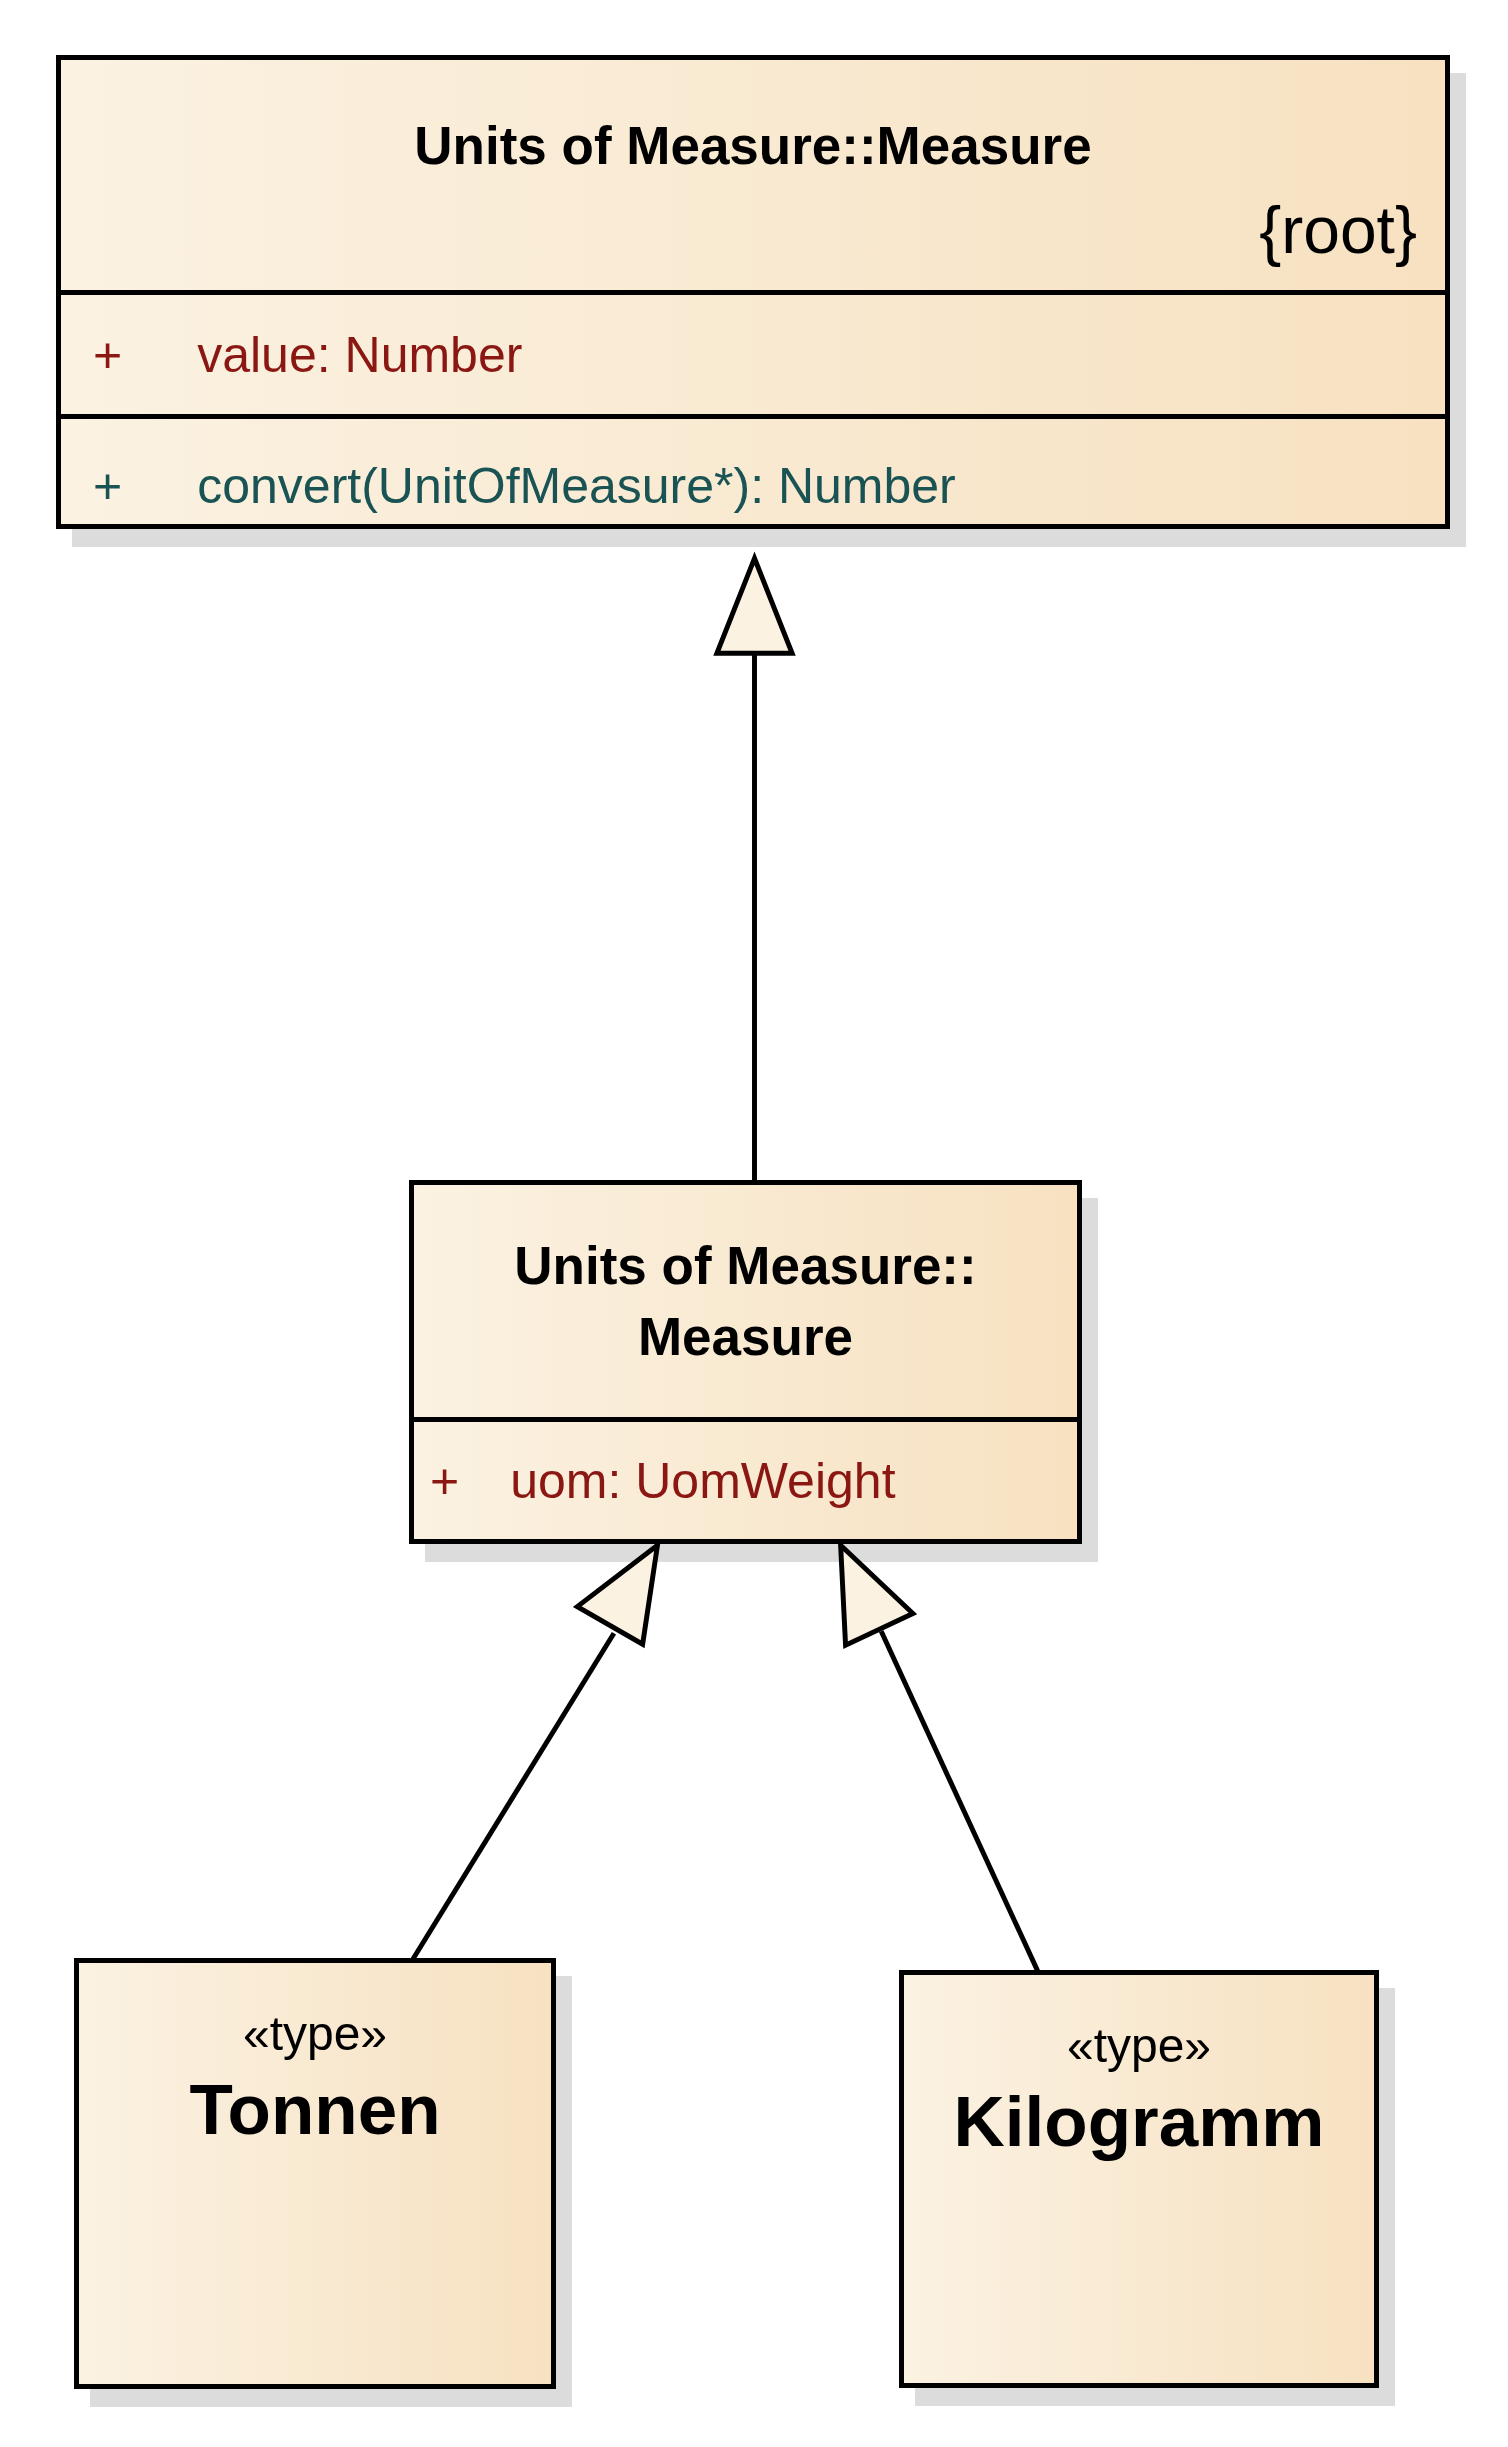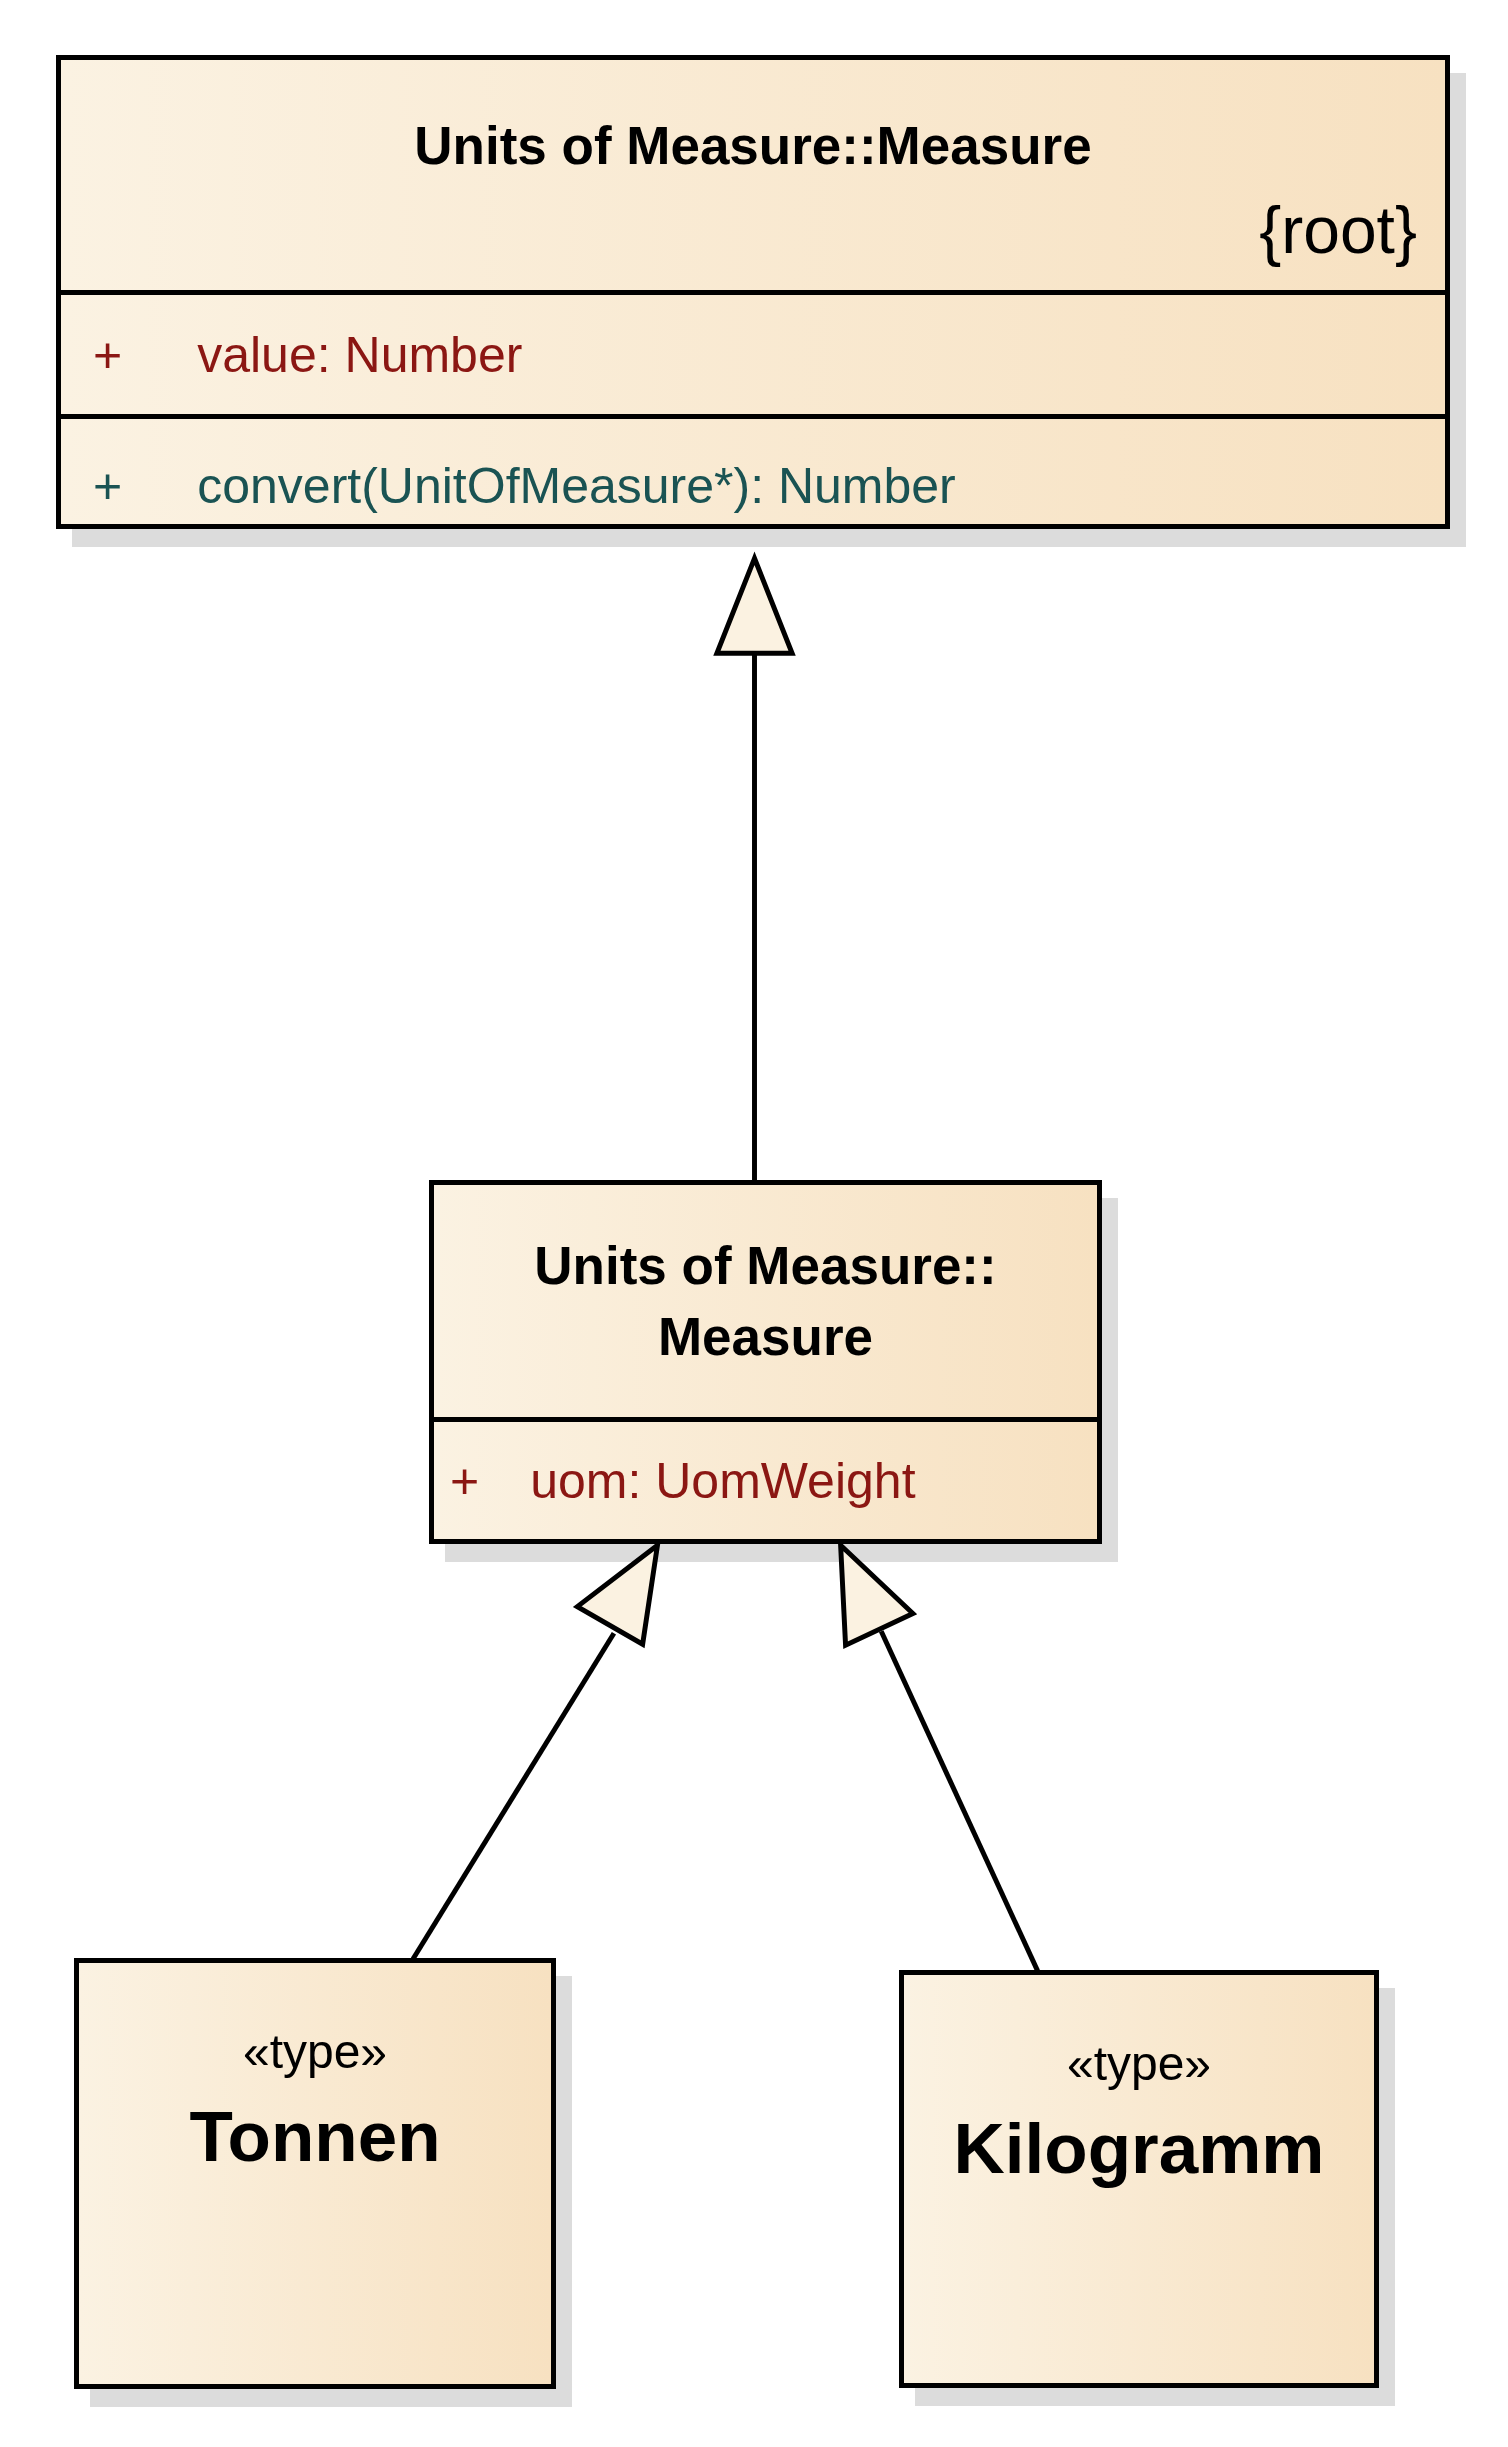--- a/index.html
+++ b/index.html
@@ -78,38 +78,37 @@
 
   
   .measure { left: 56px; top: 55px; width: 1394px; height: 474px; }
   .measure .title-compartment { position: relative; height: 230px; padding-top: 55px; }
   .measure .attr-compartment { height: 124px; }
   .measure .op-compartment { height: 138px; }
   .measure .vis { margin-left: 32px; }
   .measure .member-text { margin-left: 75px; text-align: center; }
 
   
-  .weight { left: 429px; top: 1180px; width: 673px; height: 364px; }
+  .weight { left: 409px; top: 1180px; width: 673px; height: 364px; }
   .weight .title-compartment {
     height: 232px;
     display: flex; flex-direction: column;
     justify-content: center; align-items: center;
   }
   .weight .class-title { line-height: 71px; }
   .weight .attr-compartment { height: 123px; }
   .weight .vis { margin-left: 16px; }
   .weight .member-text { margin-left: 51px; }
 
   
   .type-box {
     display: flex; flex-direction: column;
     align-items: center;
-    padding-top: 60px;
+    padding-top: 42px;
     box-sizing: border-box;
-    gap: 9px;
   }
   .tonnen { left: 74px; top: 1958px; width: 482px; height: 431px; }
   .kilogramm { left: 899px; top: 1970px; width: 480px; height: 418px; }
   .stereotype {
     font-size: 48px;
     line-height: 57px;
   }
   .type-name {
     font-weight: bold;
     font-size: 71px;

